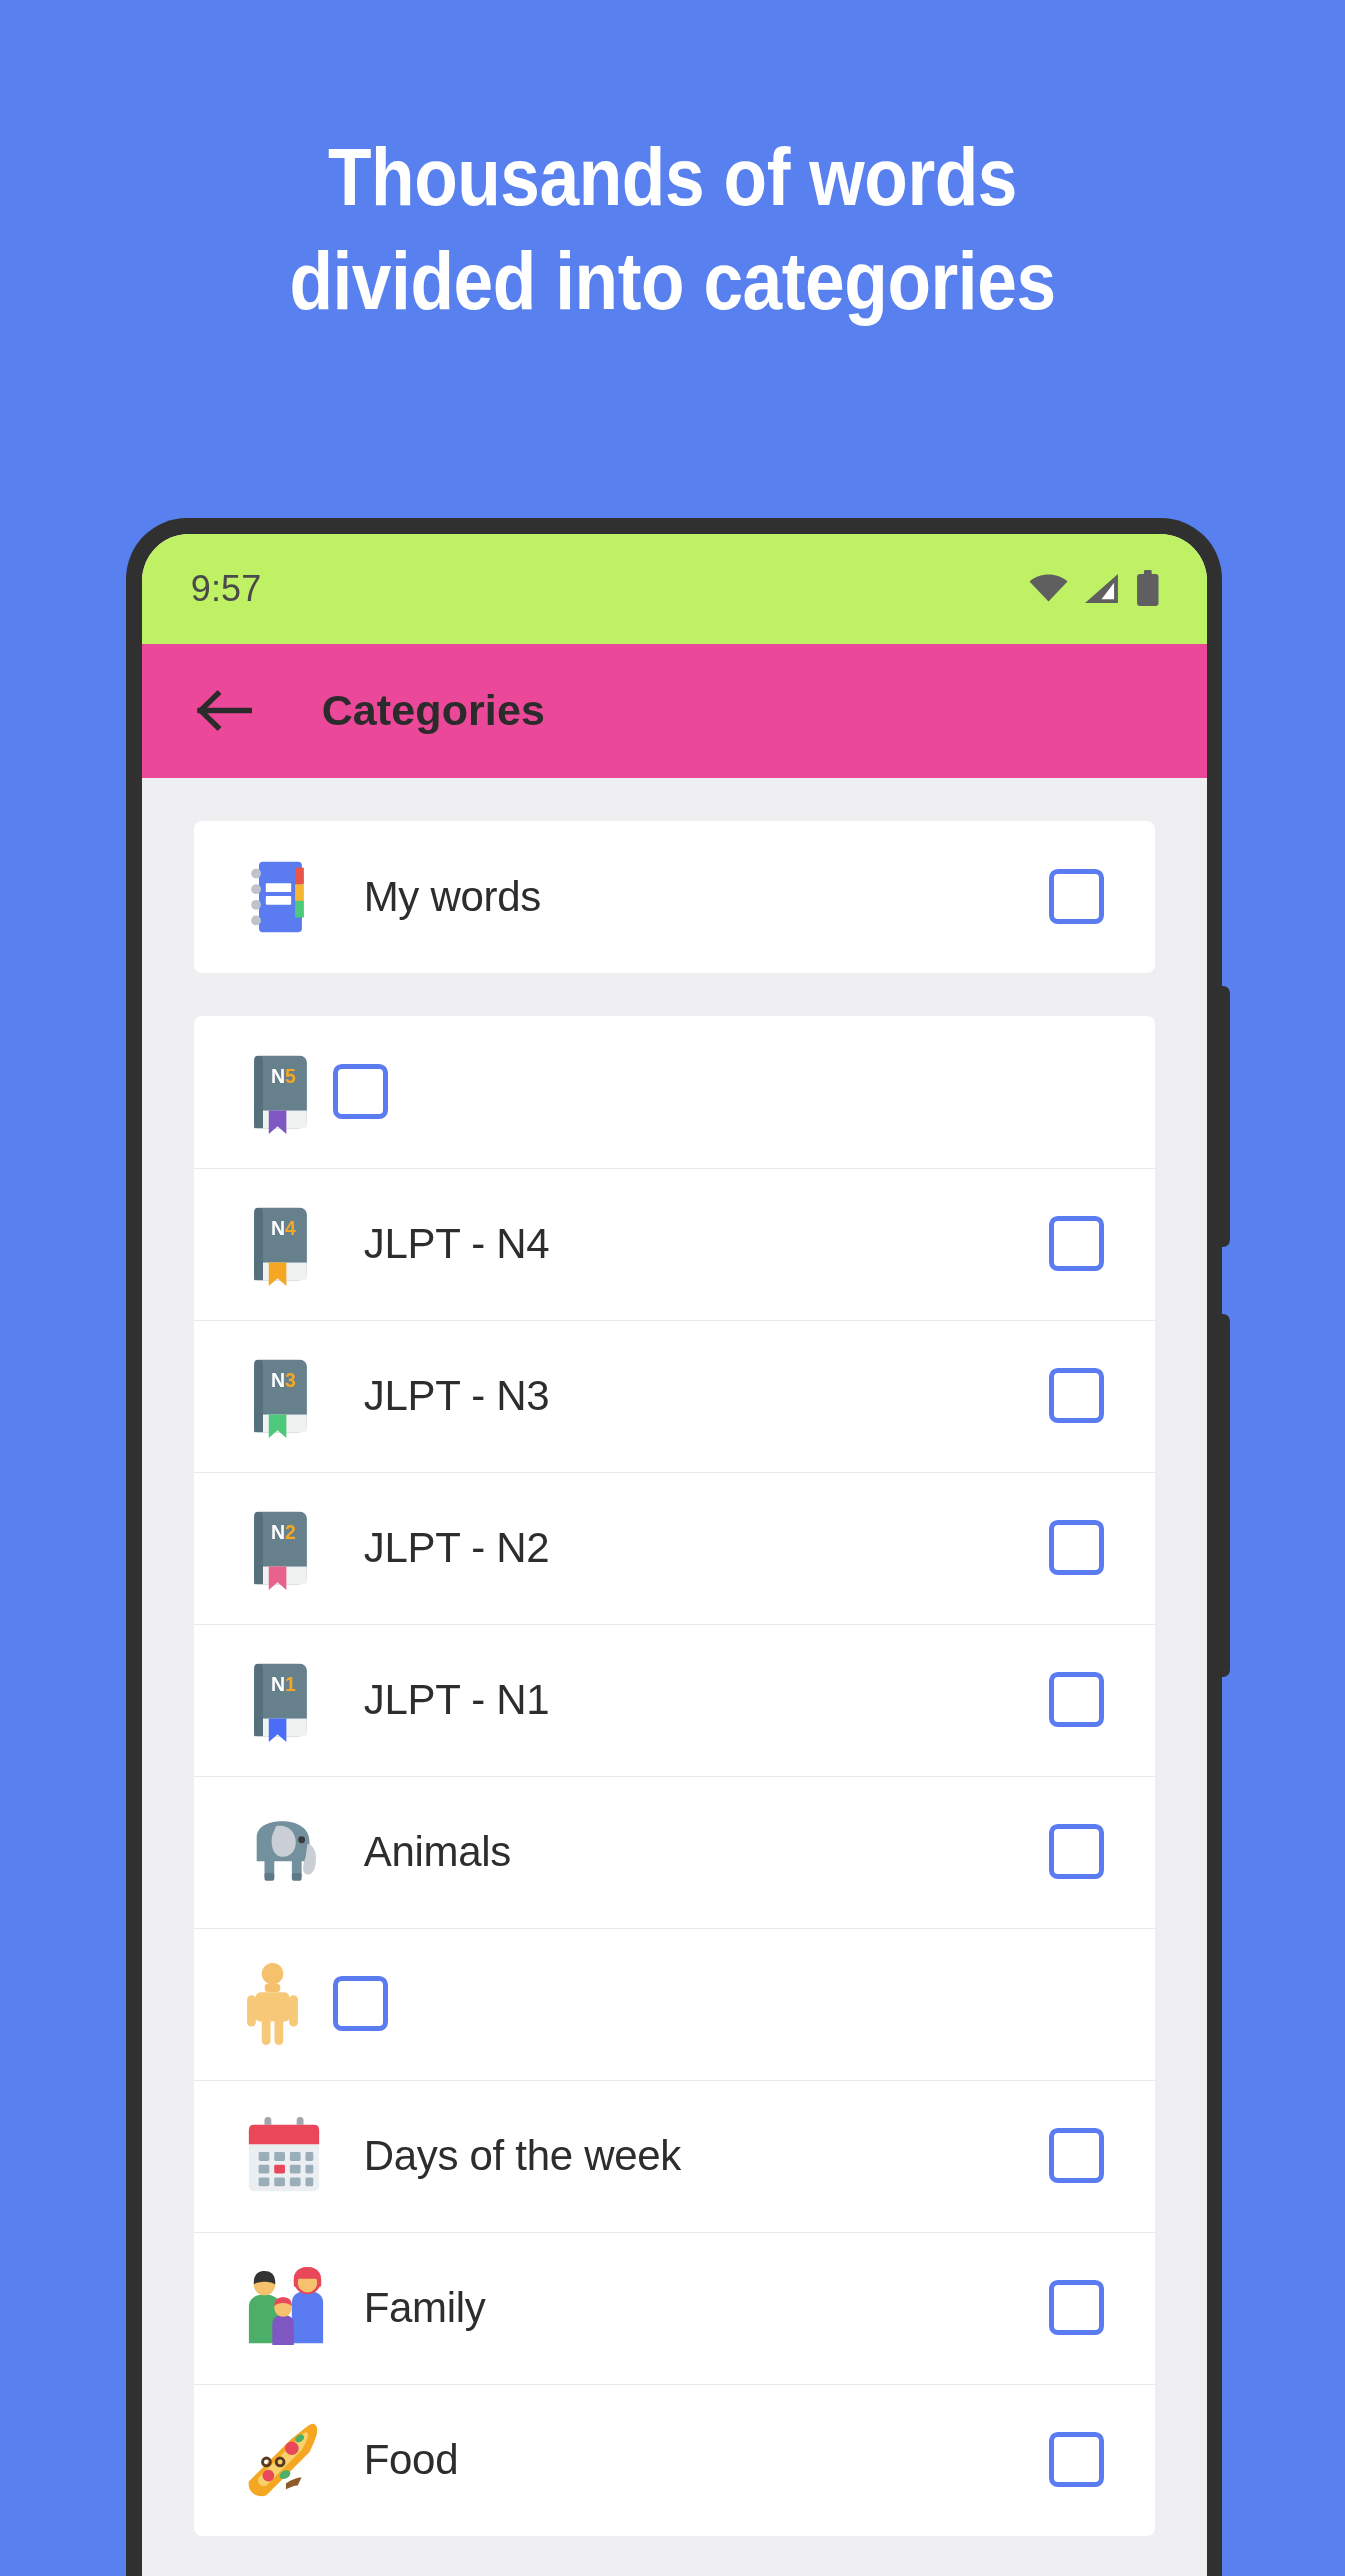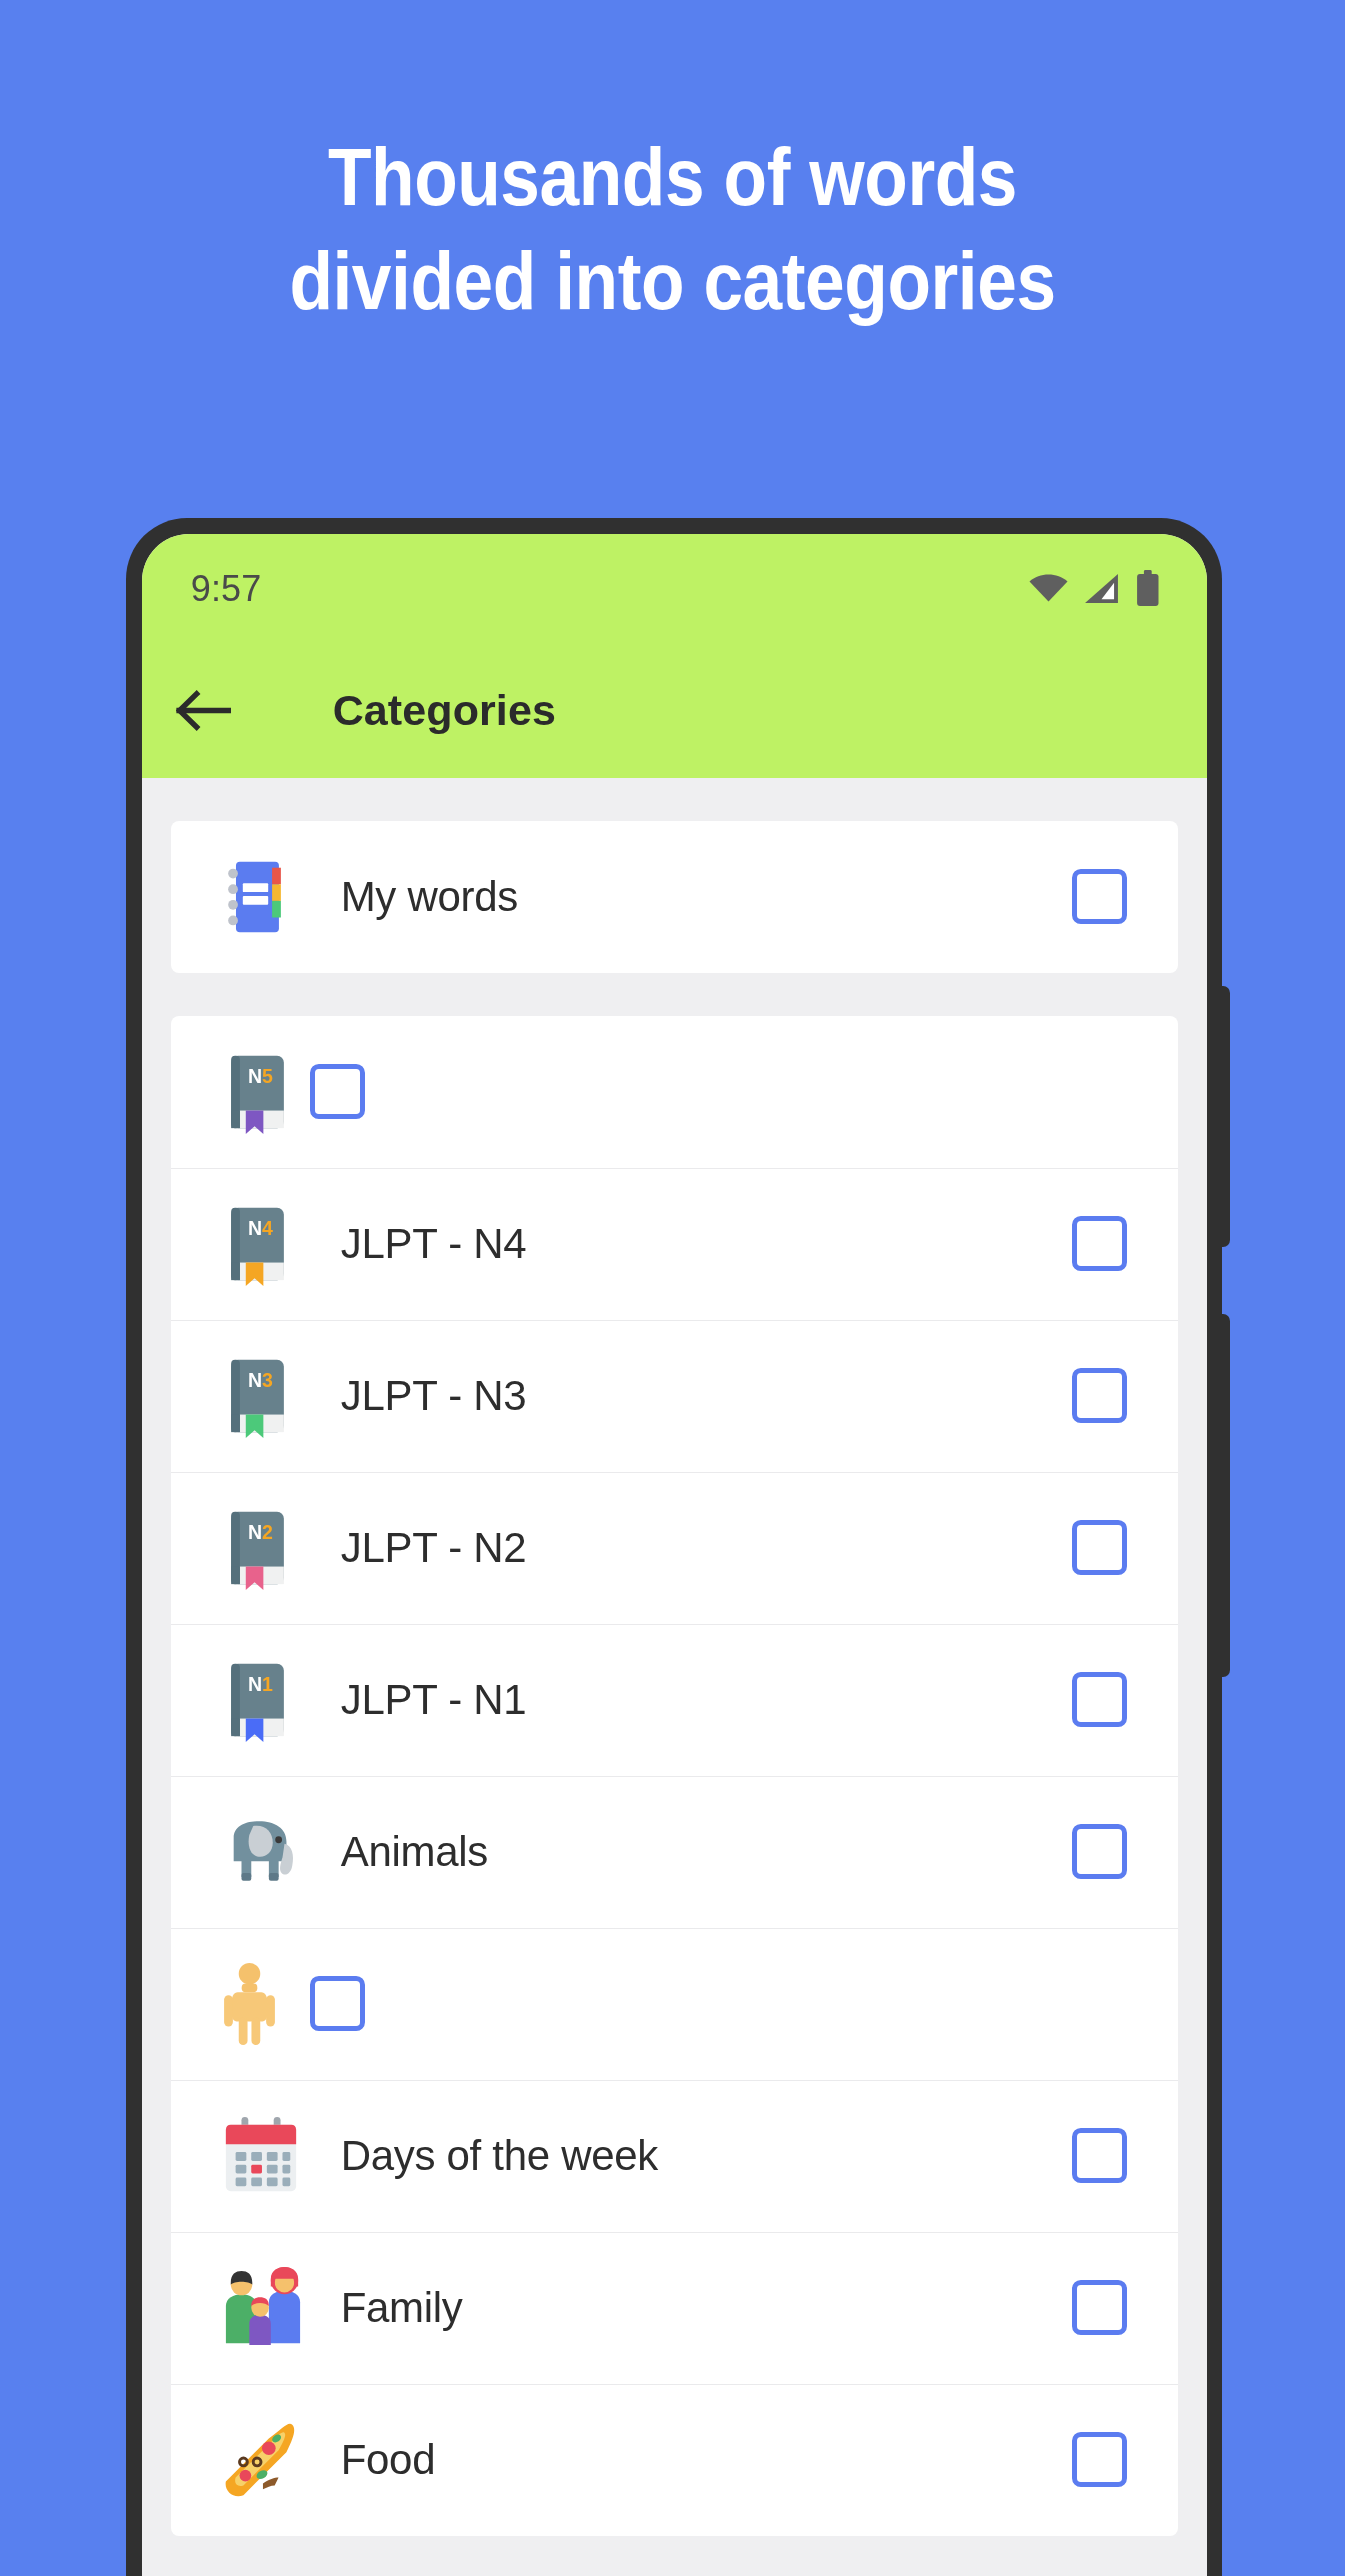--- a/index.html
+++ b/index.html
@@ -83,25 +83,24 @@
   .status-icons {
     display: flex;
     align-items: center;
     gap: 16.7px;
   }
   .status-icons svg { display: block; }
 
   
   .appbar {
     height: 134px;
-    background: #bef264;
-    display: flex;
-    align-items: center;
-    padding-left: 20px;
-    gap: 32px;
+    background: #ec4899;
+    display: flex;
+    align-items: center;
+    padding-left: 41px;
   }
   .back-btn {
     width: 84px;
     height: 84px;
     display: flex;
     align-items: center;
     justify-content: center;
     cursor: pointer;
   }
   .back-btn svg { display: block; }
@@ -116,21 +115,21 @@
   
   .list-area {
     background: #EFEFF1;
     padding: 43px 0 0 0;
     height: calc(2096px - 110px - 134px);
   }
 
   .card {
     background: #FFFFFF;
     border-radius: 8px;
-    margin: 0 29px;
+    margin: 0 52px;
     overflow: hidden;
   }
   .card + .card { margin-top: 43px; }
 
   .row {
     display: flex;
     align-items: center;
     height: 152px;
     padding: 0 33px 0 49px;
     cursor: pointer;

